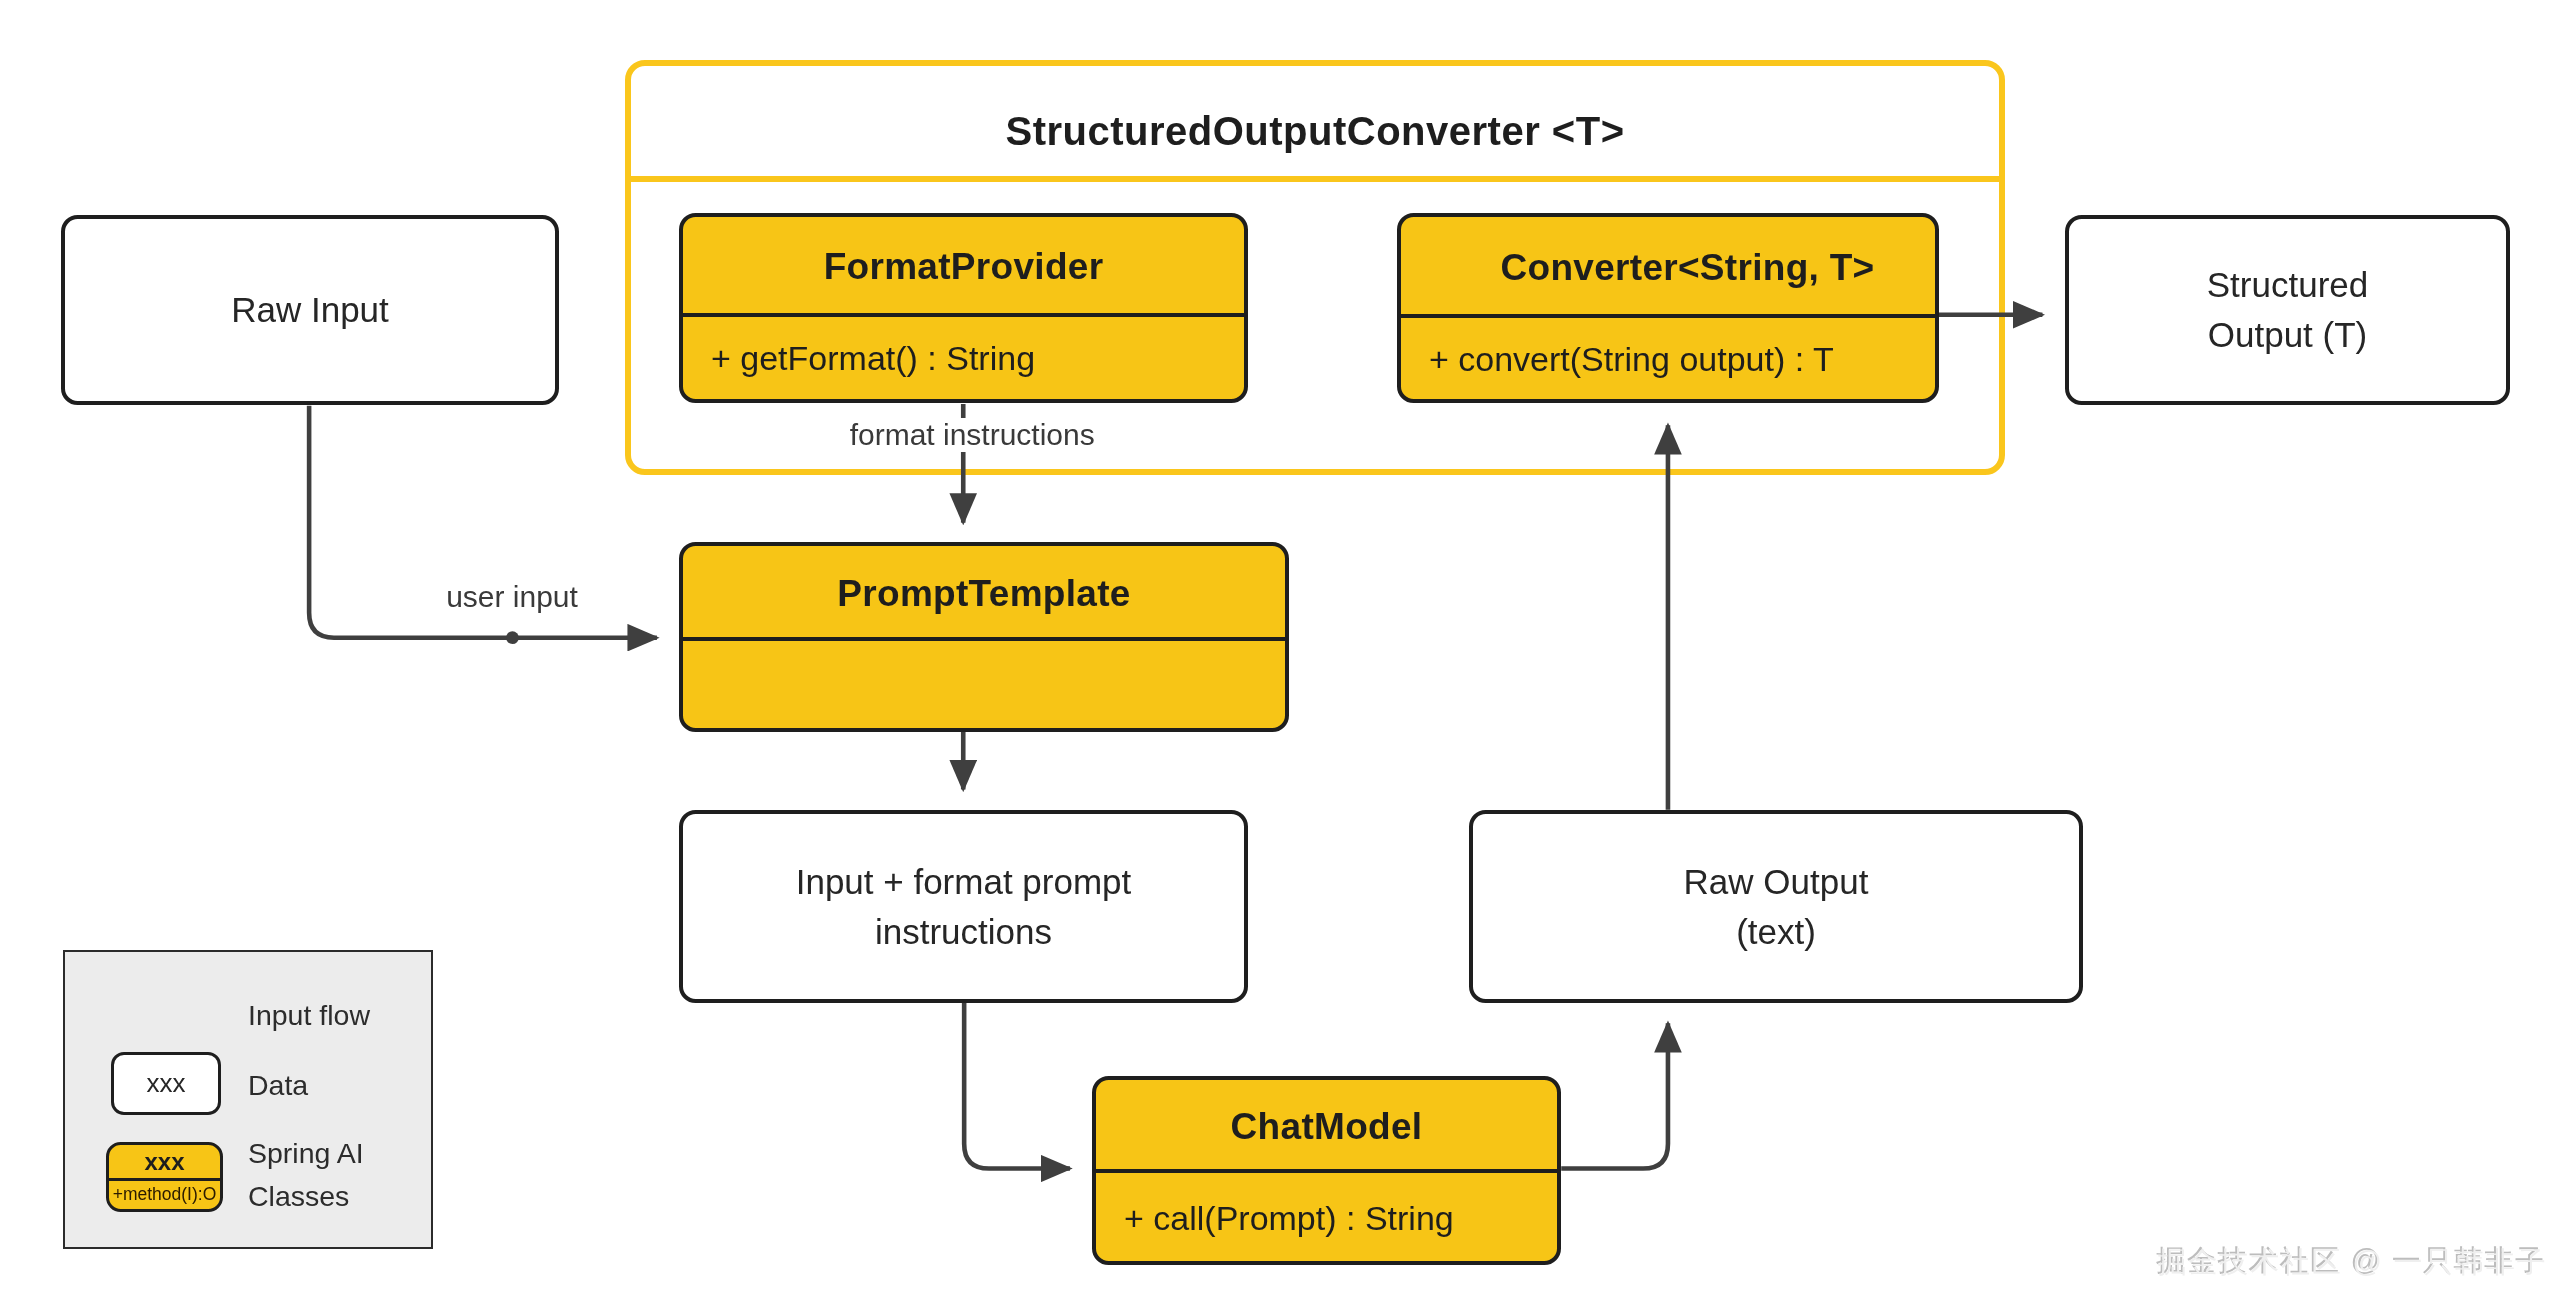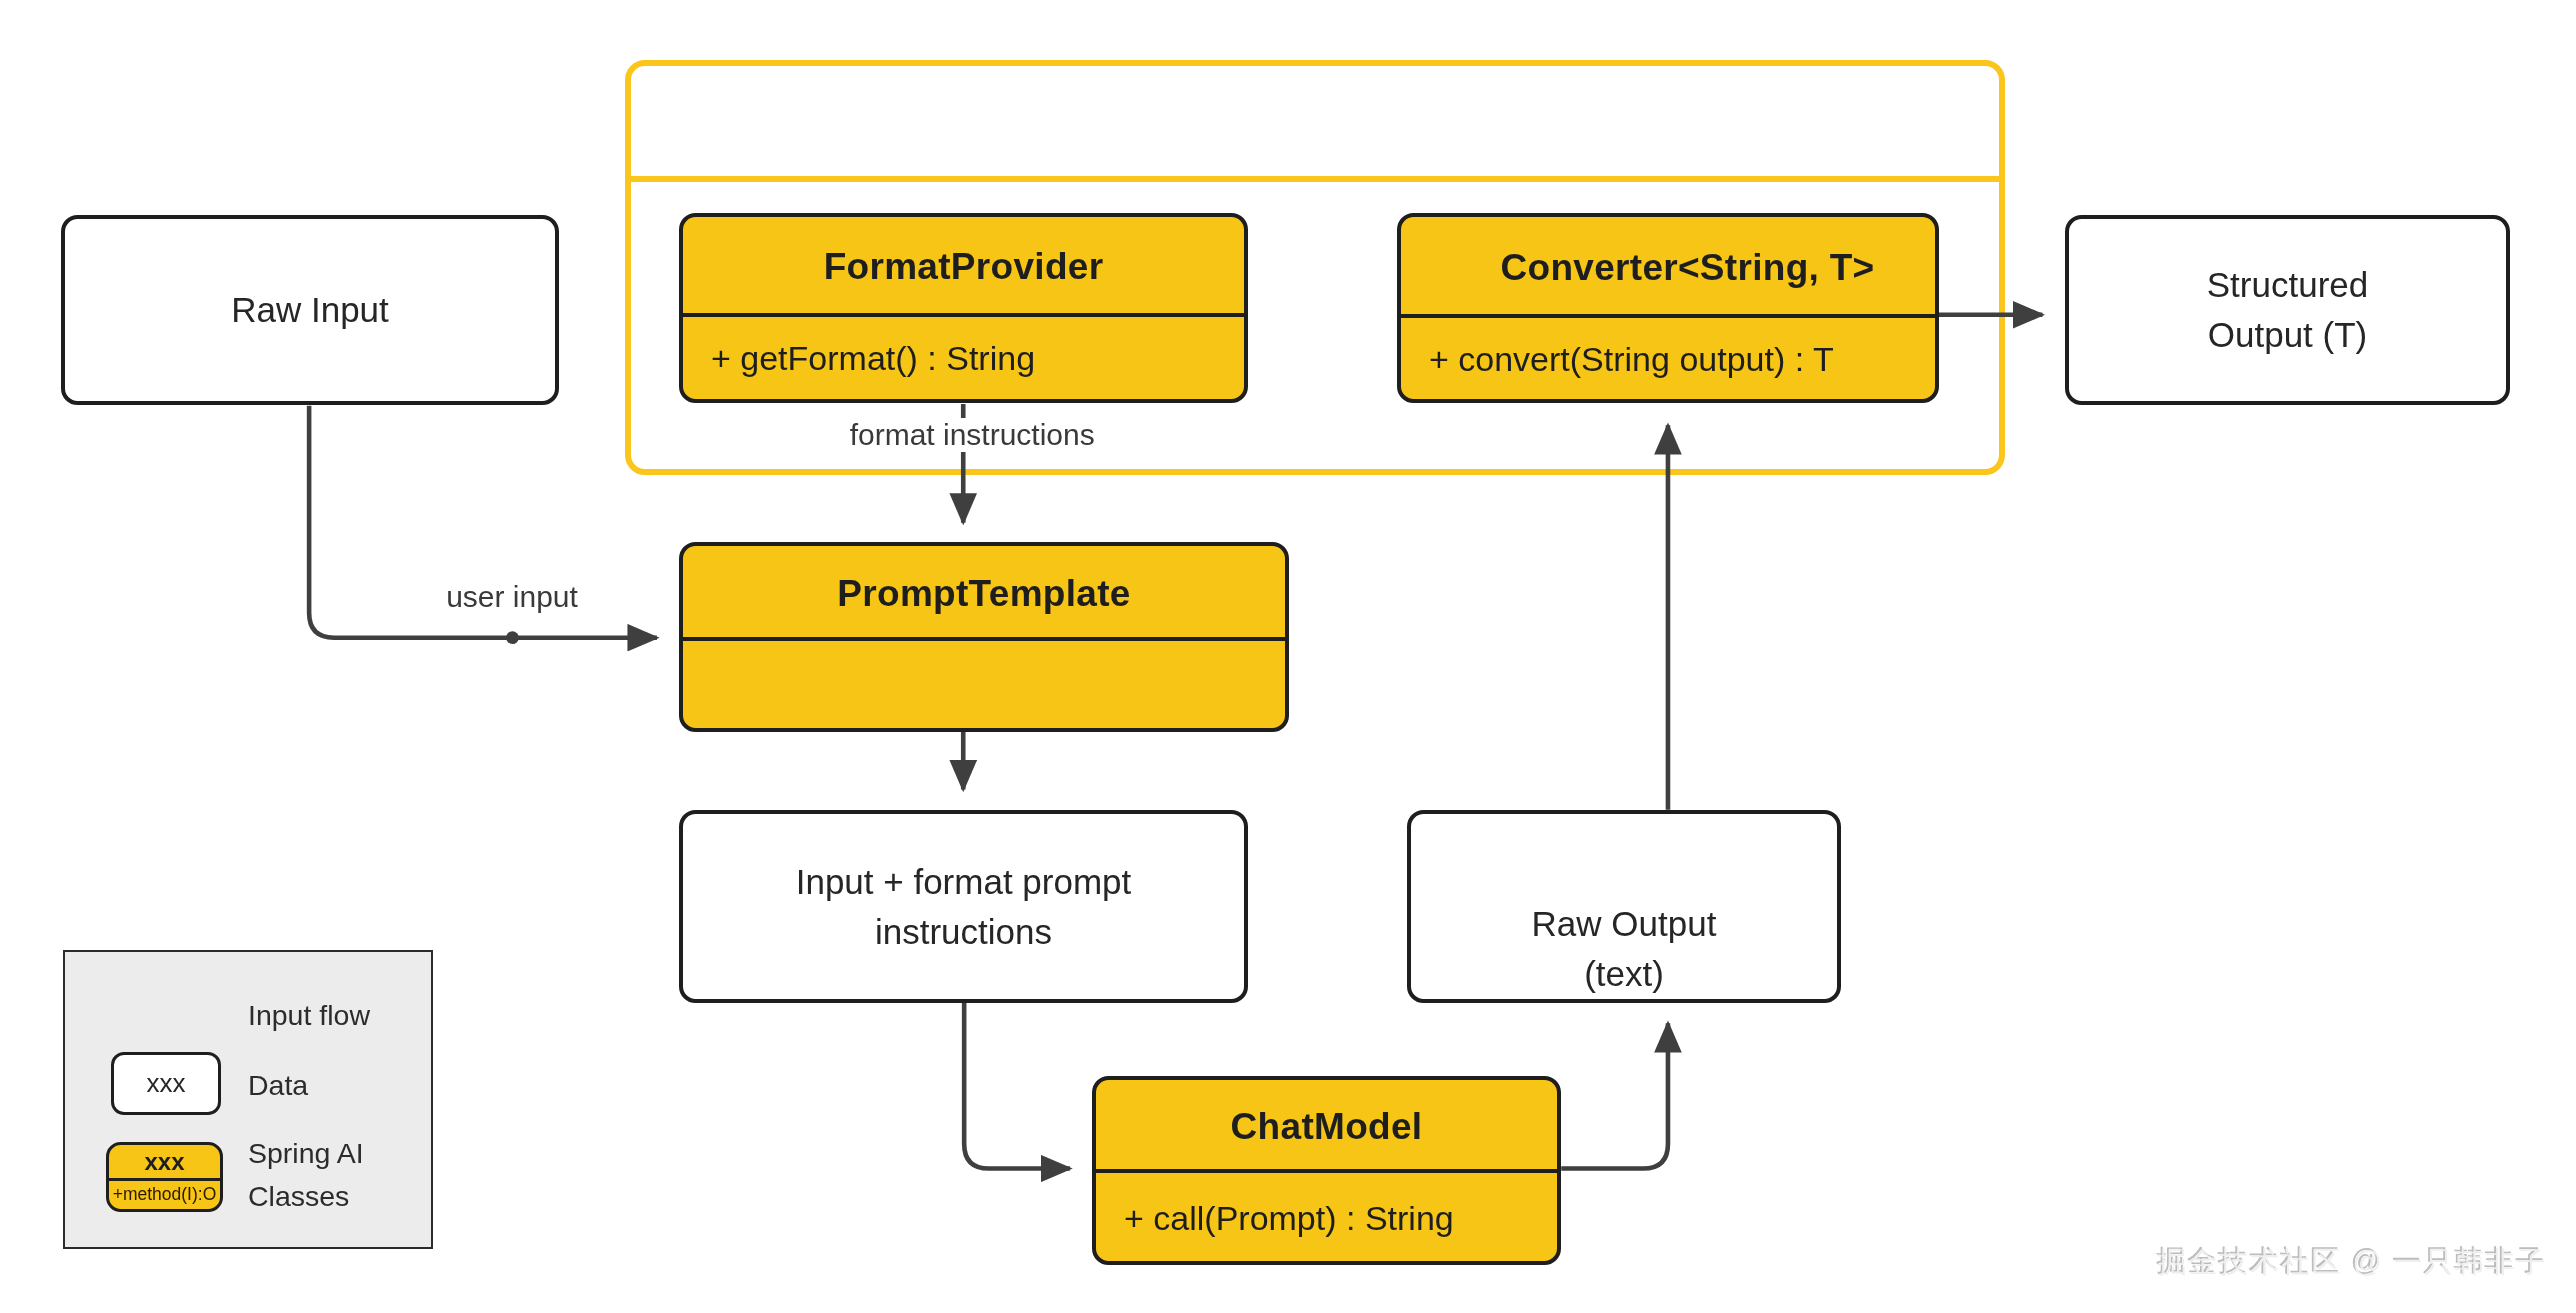--- a/index.html
+++ b/index.html
@@ -93,20 +93,21 @@
     color:var(--watermark);text-shadow:-1.8px -1.8px 0 var(--watermark-shadow);
     letter-spacing:1.8px;
   }
 </style>
 </head>
 <body>
 
 <div id="canvas">
 
   <div class="group-container">
+    <div class="group-title">StructuredOutputConverter &lt;T&gt;</div>
     <div class="group-divider"></div>
   </div>
 
   <svg id="edges" viewBox="0 0 2800 1428" xmlns="http://www.w3.org/2000/svg">
     <defs>
       <marker id="ah" markerWidth="7" markerHeight="6" refX="6.4" refY="3" orient="auto" markerUnits="strokeWidth">
         <polygon class="arrowhead" points="0,0 7,3 0,6"></polygon>
       </marker>
     </defs>
     <path d="M336,441 V666 Q336,693 363,693 H714" marker-end="url(#ah)"></path>
@@ -127,21 +128,21 @@
   <div class="node data-node" style="left:2065px;top:215px;width:445px;height:190px;">
     <span>Structured
 Output (T)</span>
   </div>
 
   <div class="node data-node" style="left:679px;top:810px;width:569px;height:193px;">
     <span>Input + format prompt
 instructions</span>
   </div>
 
-  <div class="node data-node" style="left:1407px;top:810px;width:434px;height:193px;align-items:flex-end;">
+  <div class="node data-node" style="left:1469px;top:810px;width:614px;height:193px;">
     <span>Raw Output
 (text)</span>
   </div>
 
   <div class="node class-node" style="left:679px;top:213px;width:569px;height:190px;">
     <div class="class-title" style="height:100px;">FormatProvider</div>
     <div class="class-divider" style="top:96px;"></div>
     <div class="class-method" style="height:81px;">+ getFormat() : String</div>
   </div>
 

